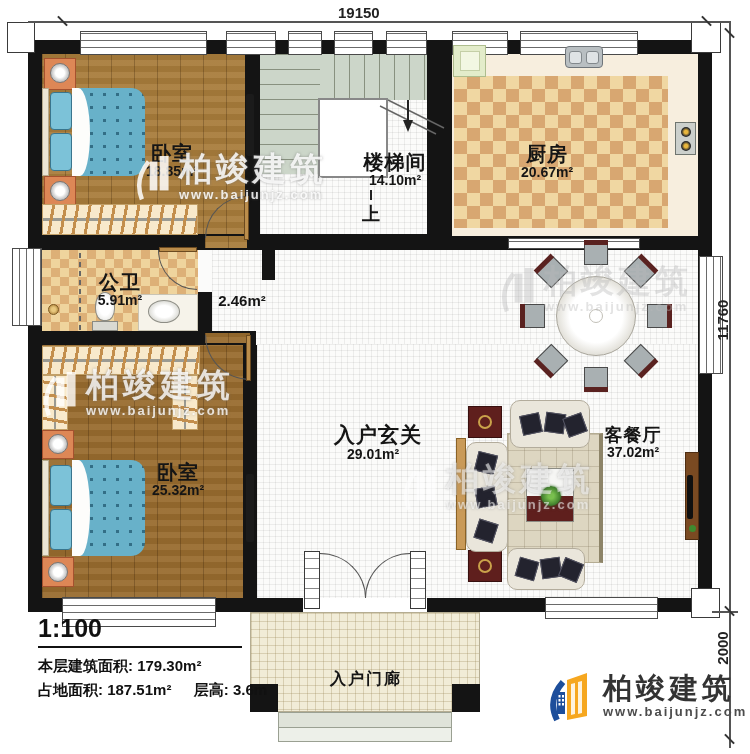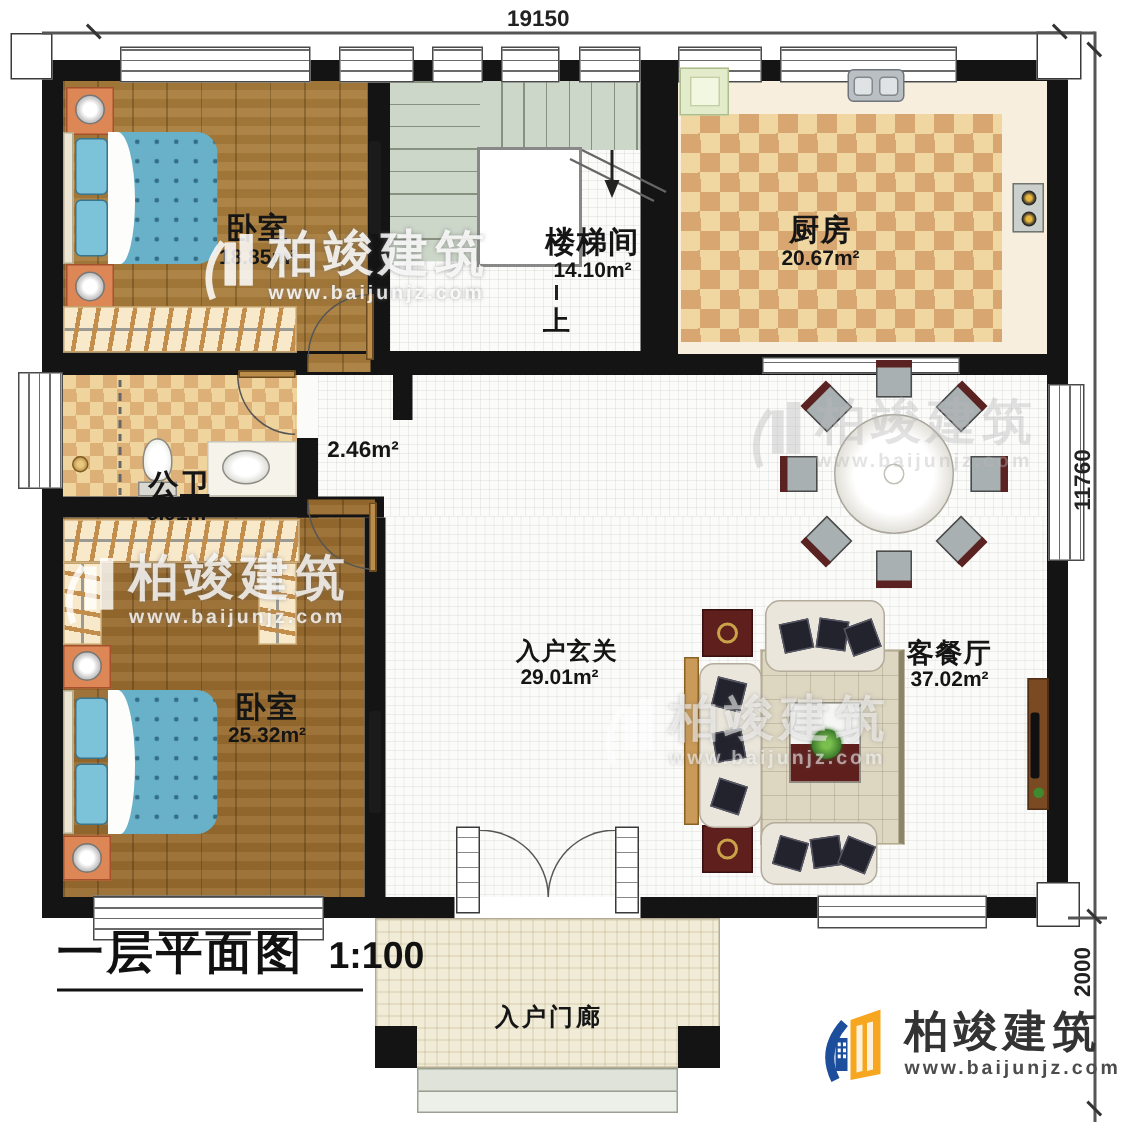--- a/index.html
+++ b/index.html
@@ -255,31 +255,31 @@
   </div>
   <div class="room-label" style="left:395px;top:170px;">
     <div class="rname">楼梯间</div>
     <div class="rarea">14.10m²</div>
   </div>
   <div class="room-label" style="left:371px;top:214px;font-size:18px;">上</div>
   <div class="room-label" style="left:547px;top:162px;">
     <div class="rname">厨房</div>
     <div class="rarea">20.67m²</div>
   </div>
-  <div class="room-label" style="left:120px;top:290px;margin-top:42px;">
+  <div class="room-label" style="left:120px;top:290px;">
     <div class="rname">公卫</div>
     <div class="rarea">5.91m²</div>
   </div>
   <div class="room-label" style="left:242px;top:301px;font-size:15px;">2.46m²</div>
   <div class="room-label" style="left:178px;top:480px;">
     <div class="rname">卧室</div>
     <div class="rarea">25.32m²</div>
   </div>
   <div class="room-label" style="left:373px;top:443px;">
-    <div class="rname" style="font-size:16px;margin-left:10px;">入户玄关</div>
+    <div class="rname" style="font-size:21px;margin-left:10px;">入户玄关</div>
     <div class="rarea">29.01m²</div>
   </div>
   <div class="room-label" style="left:633px;top:443px;">
     <div class="rname" style="font-size:18px;">客餐厅</div>
     <div class="rarea">37.02m²</div>
   </div>
 
   <div class="wm" style="left:133px;top:150px;color:rgba(255,255,255,.85);text-shadow:0 0 3px rgba(110,110,110,.6);">
     <svg width="40" height="52" viewBox="0 0 36 46">
         <path d="M8 44 Q1 26 14 10" stroke="currentColor" stroke-width="4" fill="none"></path>
@@ -339,24 +339,29 @@
   <div class="tick" style="left:700px;top:20px;"></div>
   <div class="tick" style="left:723px;top:32px;"></div>
   <div class="tick" style="left:723px;top:610px;"></div>
   <div class="tick" style="left:723px;top:738px;"></div>
   <div class="dimtext" style="left:338px;top:4px;">19150</div>
   <div class="dimtext vdim" style="left:722px;top:320px;">11760</div>
   <div class="dimtext vdim" style="left:722px;top:648px;">2000</div>
 
   <div class="titleblock">
     <div class="tb-row">
-      <span class="tb-title">一层平面图</span>
       <span class="tb-scale">1:100</span>
     </div>
     <div class="tb-rule"></div>
+    <div class="tb-line">本层建筑面积: 179.30m²</div>
+    <div class="tb-line">
+      <span>占地面积: 187.51m²</span>
+      <span style="display:inline-block;width:14px;"></span>
+      <span>层高: 3.6m</span>
+    </div>
   </div>
 
   <div class="logo">
     <svg width="50" height="56" viewBox="0 0 50 56">
       <path d="M12 52 Q2 32 18 14" stroke="#1d4e9b" stroke-width="6" fill="none"></path>
       <rect x="12" y="24" width="8" height="22" fill="#1d4e9b"></rect>
       <rect x="13.5" y="27" width="2" height="2.5" fill="#fff"></rect>
         <rect x="17" y="27" width="2" height="2.5" fill="#fff"></rect>
       <rect x="13.5" y="31" width="2" height="2.5" fill="#fff"></rect>
         <rect x="17" y="31" width="2" height="2.5" fill="#fff"></rect>

